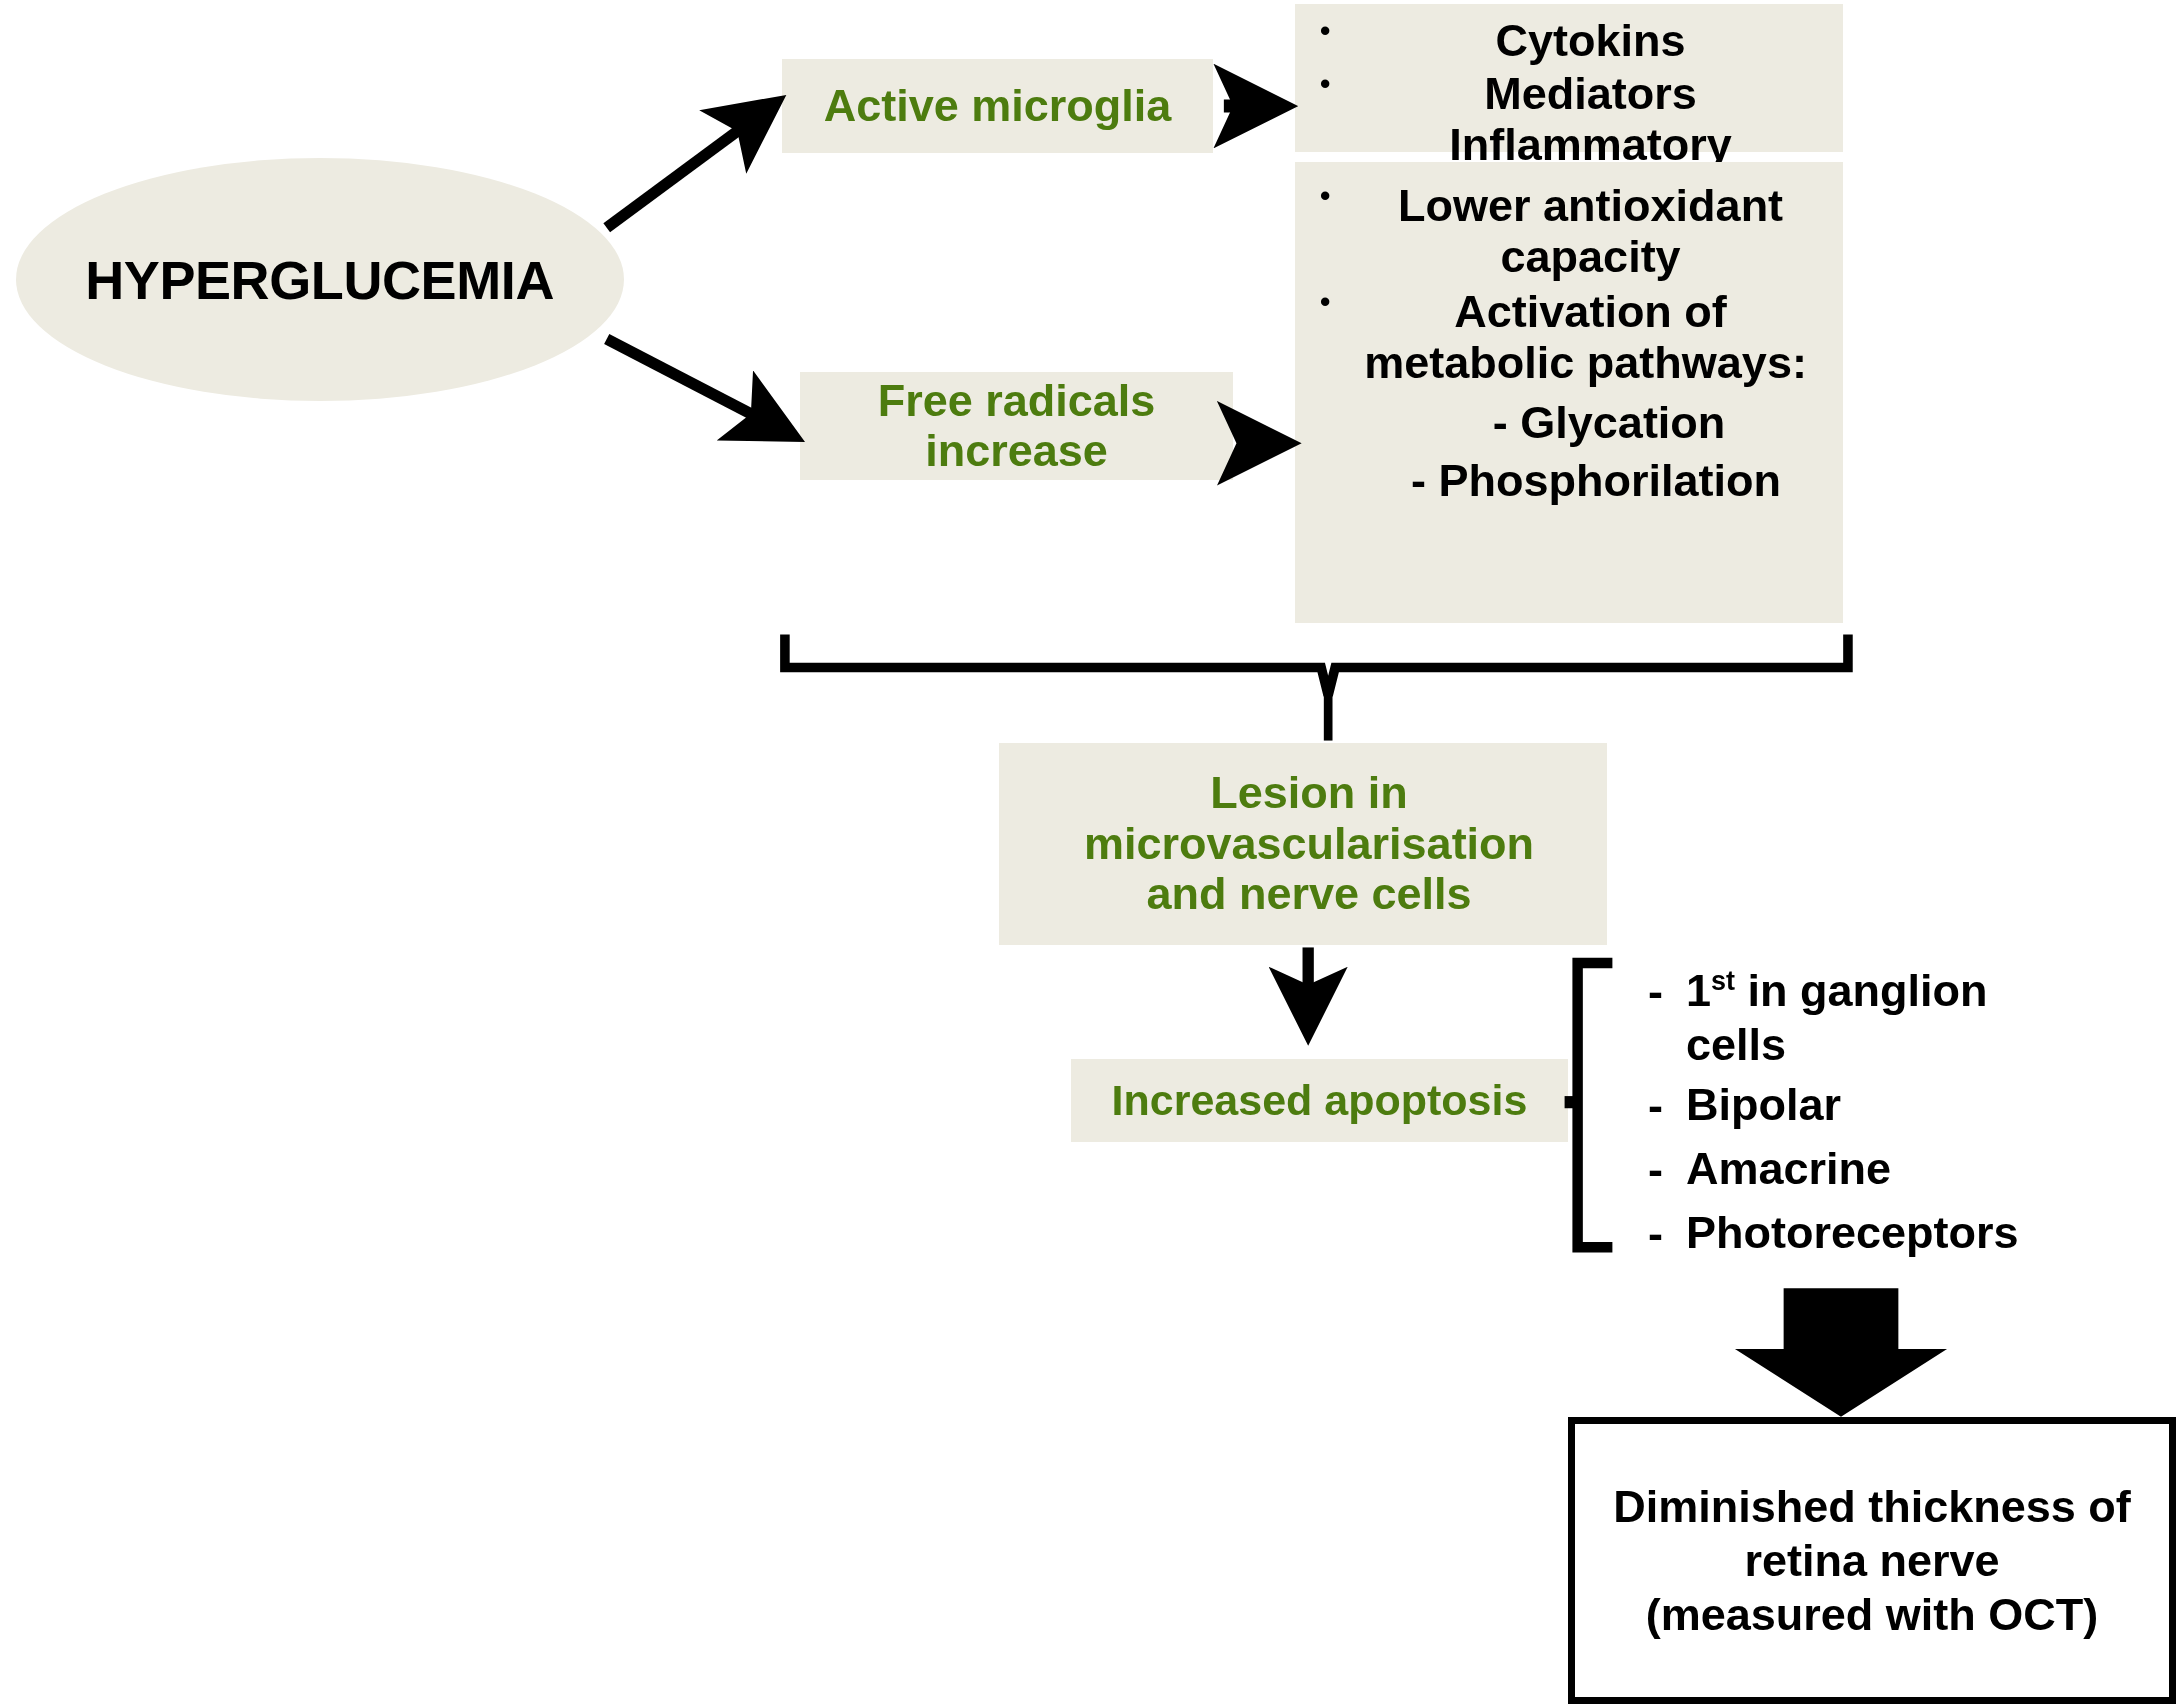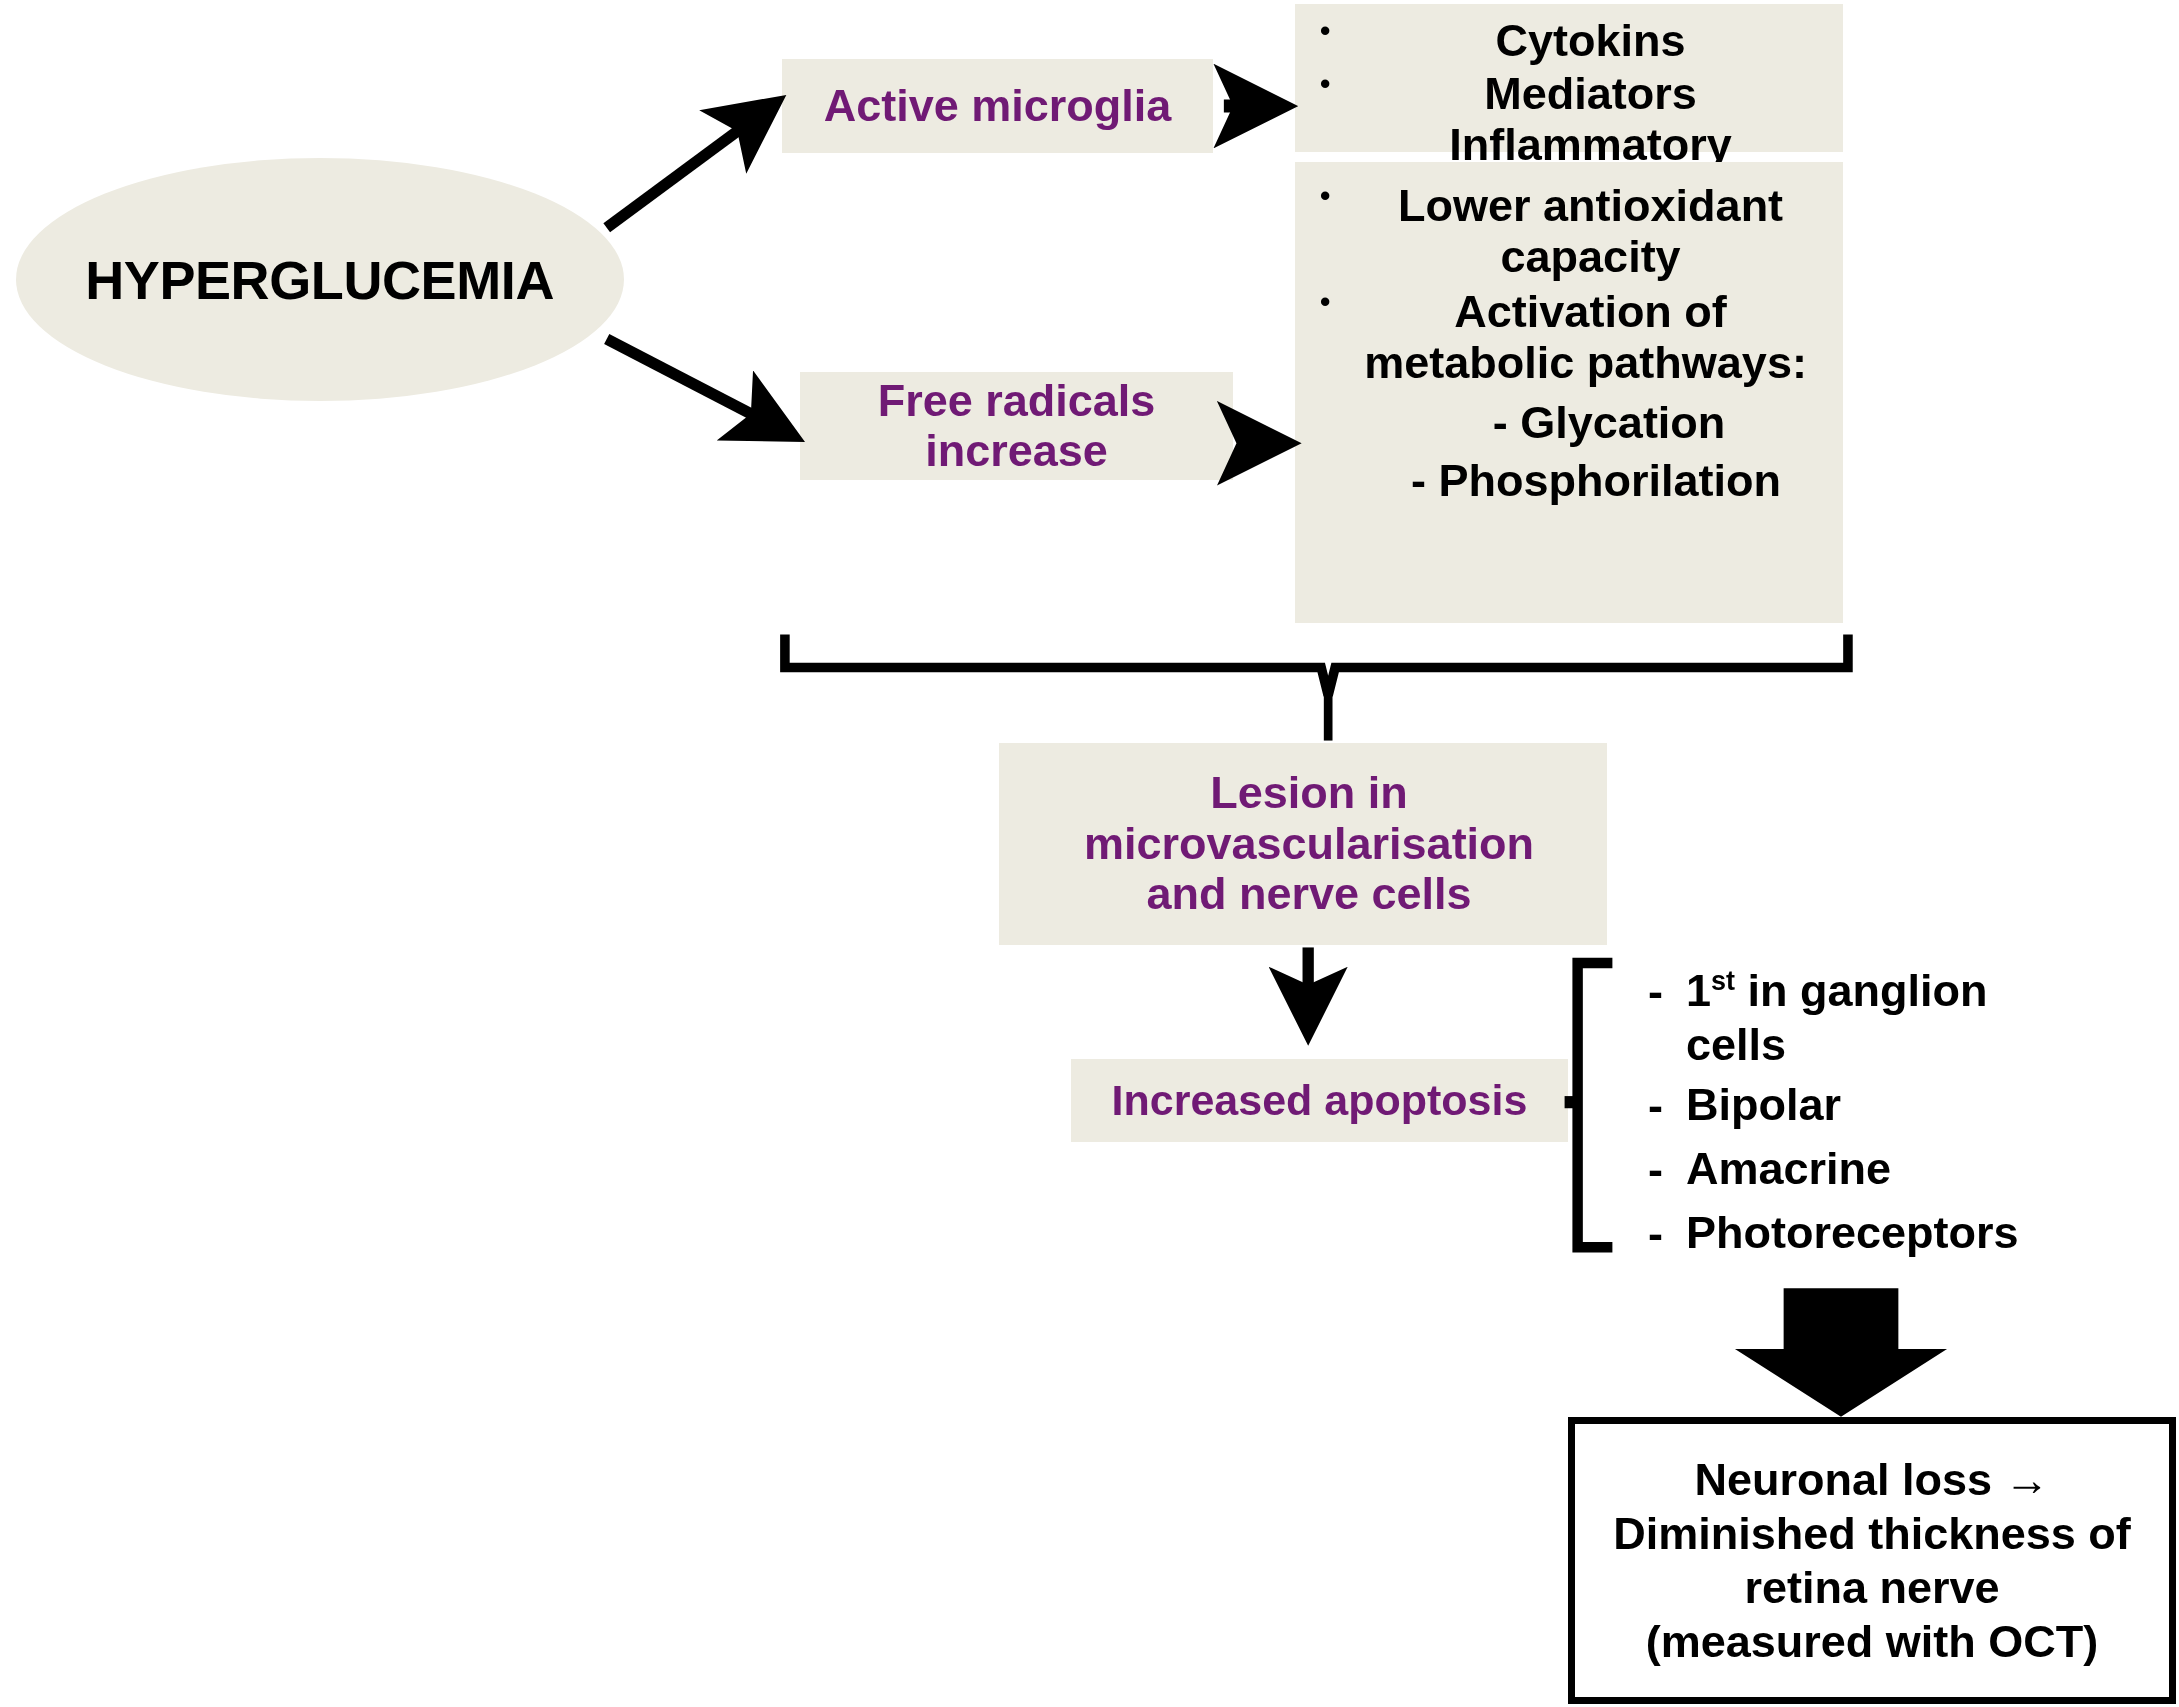--- a/index.html
+++ b/index.html
@@ -11,21 +11,21 @@
     position: relative;
     width: 2180px;
     height: 1708px;
     background: #ffffff;
     font-family: "Liberation Sans", sans-serif;
     overflow: hidden;
   }
   .node {
     position: absolute;
     background: #EDEBE1;
-    color: #701a75;
+    color: #4d7c0f;
     font-weight: bold;
     display: flex;
     align-items: center;
     justify-content: center;
     text-align: center;
     line-height: 1.12;
     box-sizing: border-box;
   }
   .ellipse {
     position: absolute;
@@ -163,21 +163,20 @@
       <span class="dash">-</span>
       <span class="dashtxt">Amacrine</span>
     </div>
     <div class="dashrow" style="margin-top:12px;">
       <span class="dash">-</span>
       <span class="dashtxt">Photoreceptors</span>
     </div>
   </div>
 
   <div class="plainbox" style="left:1568px; top:1417px; width:608px; height:287px; font-size:45px; flex-direction:column;">
-    <span>Neuronal loss →</span>
     <span>Diminished thickness of</span>
     <span>retina nerve</span>
     <span>(measured with OCT)</span>
   </div>
 
   <svg class="overlay" viewBox="0 0 2508 1965">
     <defs>
       <marker id="ah" markerWidth="7" markerHeight="7" refX="5.6" refY="3.5" orient="auto" markerUnits="strokeWidth">
         <path d="M0,0 L7,3.5 L0,7 L1.6,3.5 z" fill="#000"></path>
       </marker>

